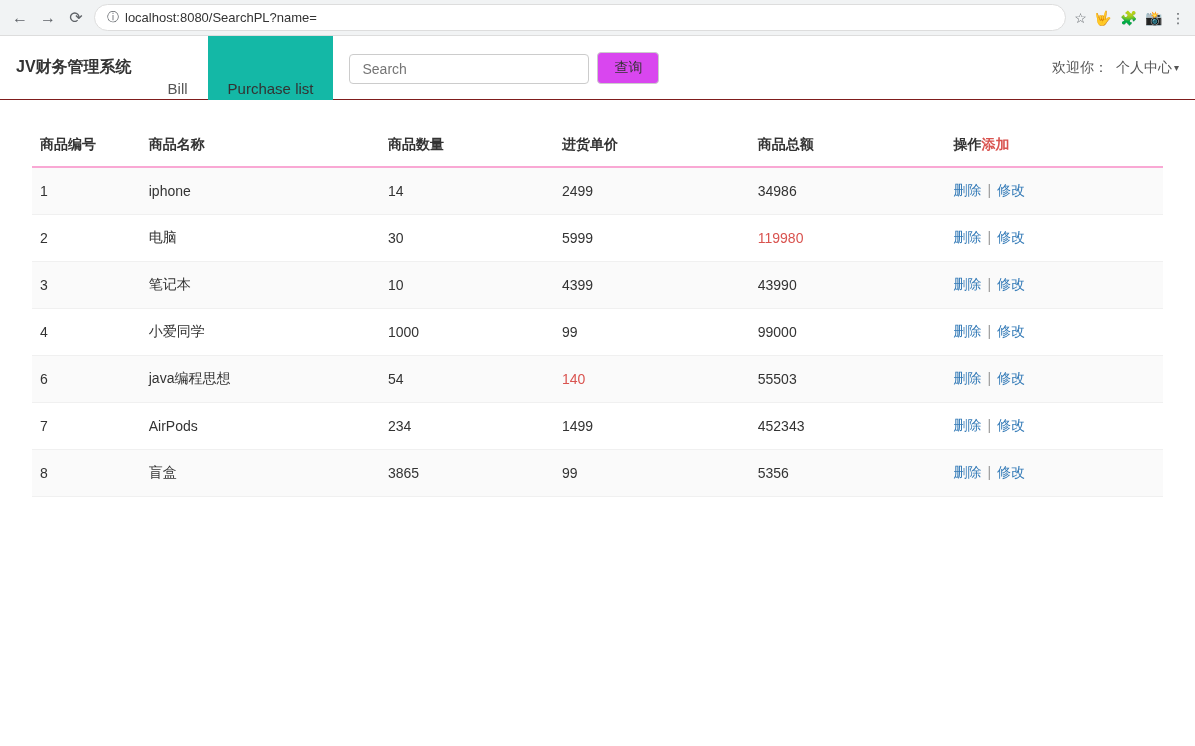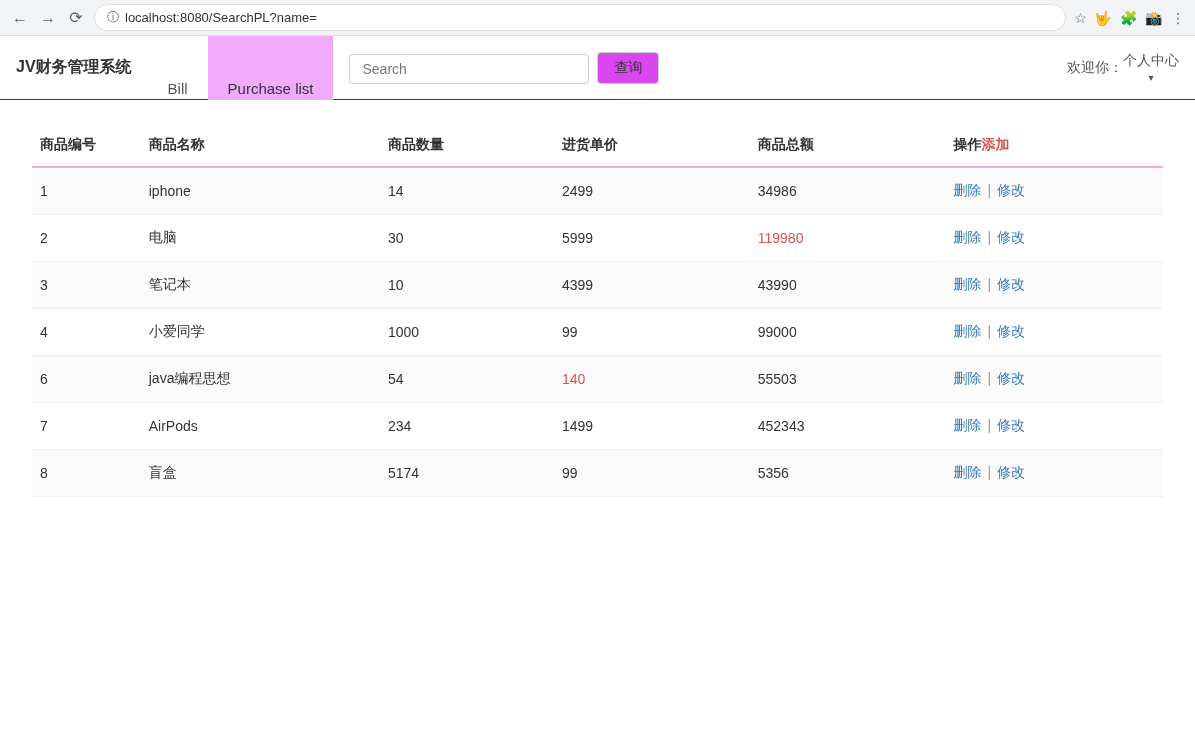--- a/index.html
+++ b/index.html
@@ -47,21 +47,21 @@
       padding: 0 20px;
       height: 64px;
       display: flex;
       align-items: flex-end;
       color: #555;
       cursor: pointer;
       font-size: 15px;
       border-bottom: 3px solid transparent;
     }
     .navbar-item.active {
-      background: #f0abfc;
+      background: #14b8a6;
       color: #333;
       border-bottom: 3px solid transparent;
     }
     .navbar-search {
       margin-left: 16px;
       display: flex;
       align-items: flex-end;
       gap: 8px;
     }
     .search-input {
@@ -79,31 +79,31 @@
       border-radius: 4px;
       padding: 6px 16px;
       font-size: 14px;
       cursor: pointer;
       color: #333;
     }
     .navbar-right {
       margin-left: auto;
       display: flex;
       align-items: center;
+      gap: 8px;
       color: #555;
       font-size: 14px;
     }
     .navbar-welcome { color: #555; }
     .navbar-profile {
       display: flex;
       align-items: center;
       cursor: pointer;
       color: #555;
       gap: 2px;
-      flex-direction: column;
     }
     .navbar-profile-chevron { font-size: 10px; }
 
     
     .main-content { padding: 24px 32px; }
 
     
     table {
       width: 100%;
       border-collapse: collapse;
@@ -294,21 +294,21 @@
       <td class="col-total ">452343</td>
       <td class="col-action">
         <a class="action-delete" href="#">删除</a>
         <span class="action-separator">|</span>
         <a class="action-edit" href="#">修改</a>
       </td>
     </tr>
         <tr>
       <td class="col-id">8</td>
       <td class="col-name">盲盒</td>
-      <td class="col-qty">5174</td>
+      <td class="col-qty">3865</td>
       <td class="col-price ">99</td>
       <td class="col-total ">5356</td>
       <td class="col-action">
         <a class="action-delete" href="#">删除</a>
         <span class="action-separator">|</span>
         <a class="action-edit" href="#">修改</a>
       </td>
     </tr>
       </tbody>
   </table>

